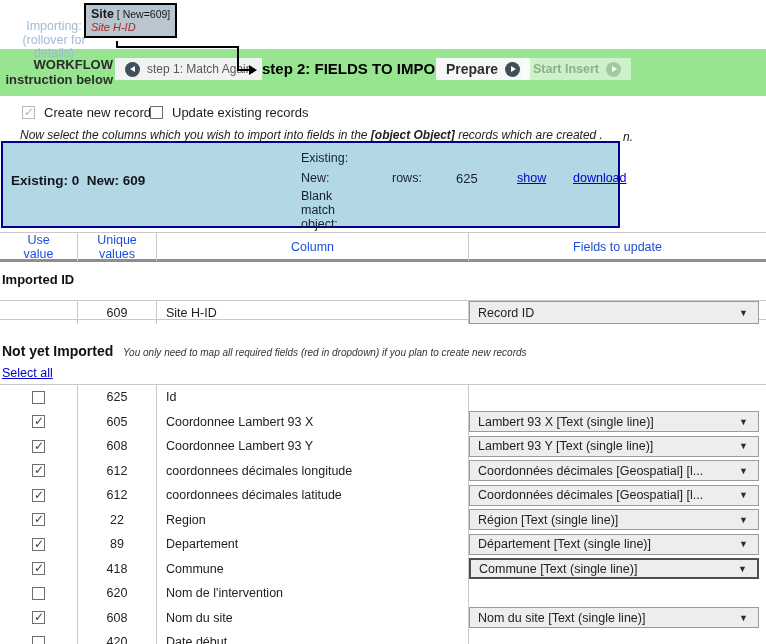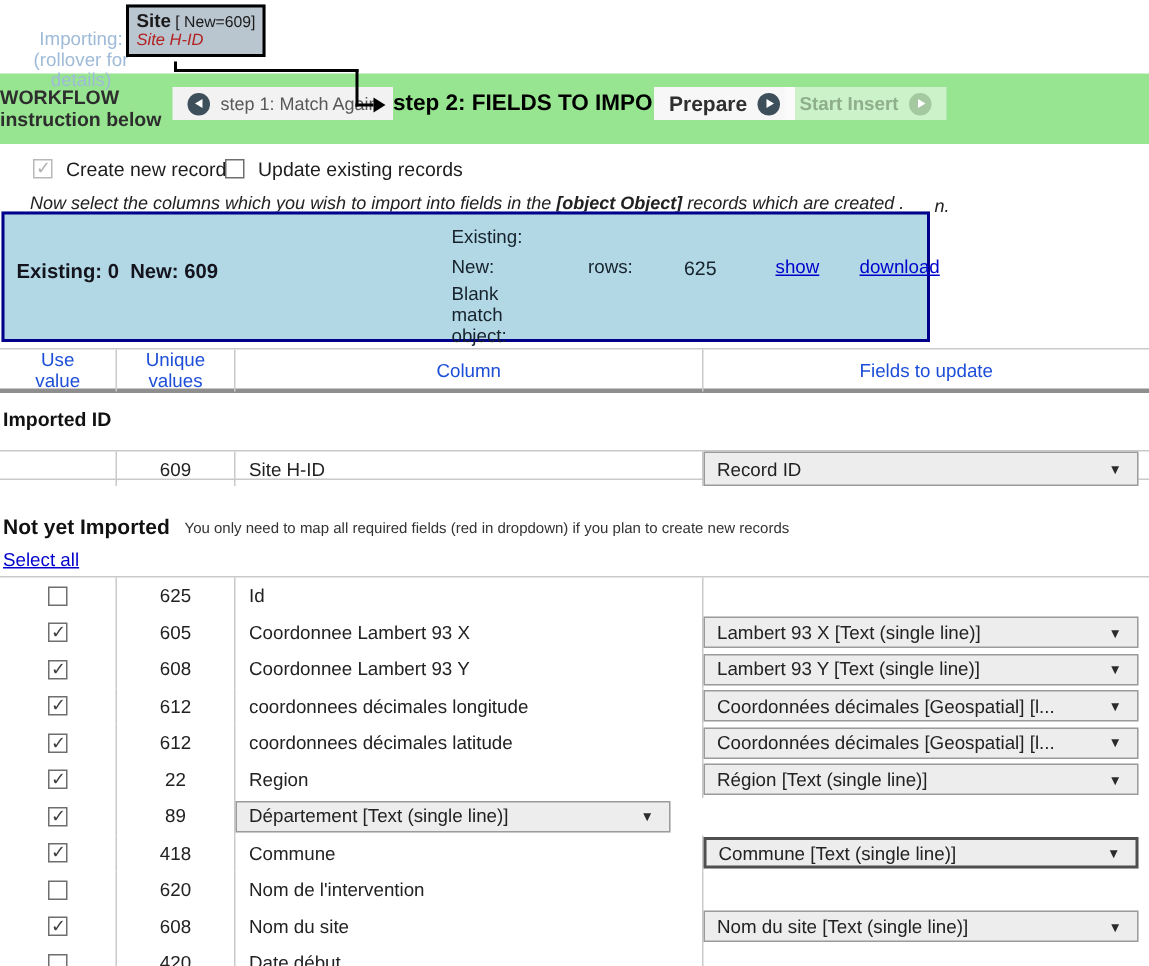--- a/index.html
+++ b/index.html
@@ -17,21 +17,21 @@
   .green-bar{position:absolute;left:0;top:49px;width:766px;height:47px;background:var(--green_bar);z-index:1}
   .tooltip-box{position:absolute;left:84px;top:3px;background:var(--tooltip_bg);
     border:2px solid #000;padding:2px 5px 3px 5px;z-index:6;white-space:nowrap}
   .tooltip-box .t1{font-size:10.5px;color:#1a1a1a}
   .tooltip-box .t1 b{font-size:12.5px}
   .tooltip-box .t2{font-size:11px;font-style:italic;color:var(--tooltip_red)}
   .seg{position:absolute;background:#000;z-index:5}
   .arrowhead{position:absolute;width:0;height:0;border-top:5px solid transparent;
     border-bottom:5px solid transparent;border-left:8px solid #000;z-index:5}
 
-  .workflow-label{position:absolute;left:0;top:57px;width:113px;text-align:left;
+  .workflow-label{position:absolute;left:0;top:57px;width:113px;text-align:right;
     font-weight:bold;font-size:13px;line-height:15px;color:#2d2d2d;z-index:2}
   .bar-btn{position:absolute;top:58px;height:22px;display:flex;align-items:center;
     gap:7px;padding:0 10px;z-index:2;border:none;cursor:pointer}
   .circle-icon{width:15px;height:15px;min-width:15px;border-radius:50%;background:var(--btn_icon);
     display:inline-flex;align-items:center;justify-content:center}
   .tri-l{width:0;height:0;border-top:3.5px solid transparent;border-bottom:3.5px solid transparent;
     border-right:5px solid #fff;margin-right:1px}
   .tri-r{width:0;height:0;border-top:3.5px solid transparent;border-bottom:3.5px solid transparent;
     border-left:5px solid #fff;margin-left:1px}
   .step1-btn{left:115px;background:#f2f2f2;color:#585858;font-size:12px}
@@ -73,21 +73,21 @@
   .cell-name{display:flex;align-items:center;padding-left:9px;font-size:12.5px;color:#222;
     border-right:1px solid var(--border_grey)}
   .cell-field{position:relative;display:flex;align-items:center}
   .dropdown{position:relative;width:290px;height:23px;background:var(--dropdown_bg);
     border:1px solid #9b9b9b;display:flex;align-items:center;padding:0 24px 0 8px;
     font-size:12.5px;color:#222;cursor:pointer;white-space:nowrap;overflow:hidden}
   .dropdown .arr{position:absolute;right:10px;top:50%;transform:translateY(-50%);
     font-size:9px;color:#2b2b2b}
   .dropdown.focused{border:2px solid #4f4f4f}
   .notyet-title{position:absolute;left:2px;top:343px;font-weight:bold;font-size:14px;color:#111}
-  .notyet-note{position:absolute;left:123px;top:347px;font-size:10px;color:#333}
+  .notyet-note{position:absolute;left:123px;top:347px;font-size:10px;font-style:italic;color:#333}
   .select-all{position:absolute;left:2px;top:366px;font-size:12.5px;color:var(--link);
     text-decoration:underline;cursor:pointer}
   .data-table{position:absolute;left:0;top:384px;width:766px;border-top:1px solid var(--border_grey)}
   .data-table .grid-row{height:24.5px}
   .data-table .dropdown{height:21px}
 </style>
 </head>
 <body>
 
 <div id="stage">
@@ -256,20 +256,21 @@
           <span>Région [Text (single line)]</span>
           <span class="arr">▼</span>
         </div>
       </div>
     </div>
       <div class="grid-row">
       <div class="cell-check">
           <span class="cb checked"></span>
         </div>
       <div class="cell-count">89</div>
+      <div class="cell-name">Departement</div>
       <div class="cell-field">
         <div class="dropdown">
           <span>Département [Text (single line)]</span>
           <span class="arr">▼</span>
         </div>
       </div>
     </div>
       <div class="grid-row">
       <div class="cell-check">
           <span class="cb checked"></span>

